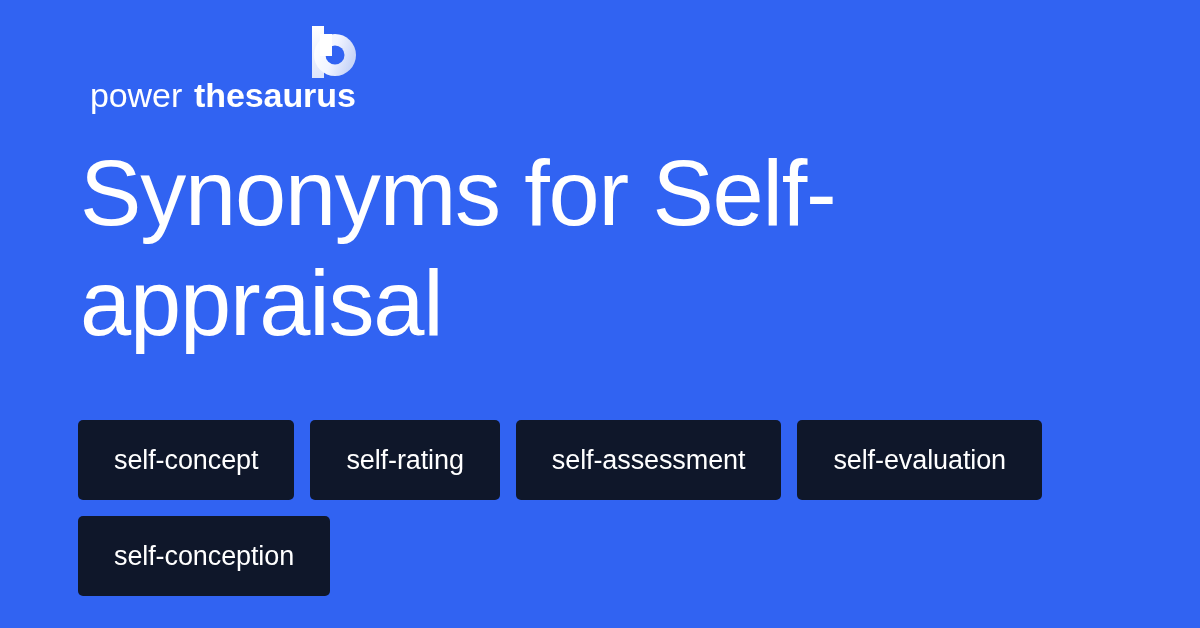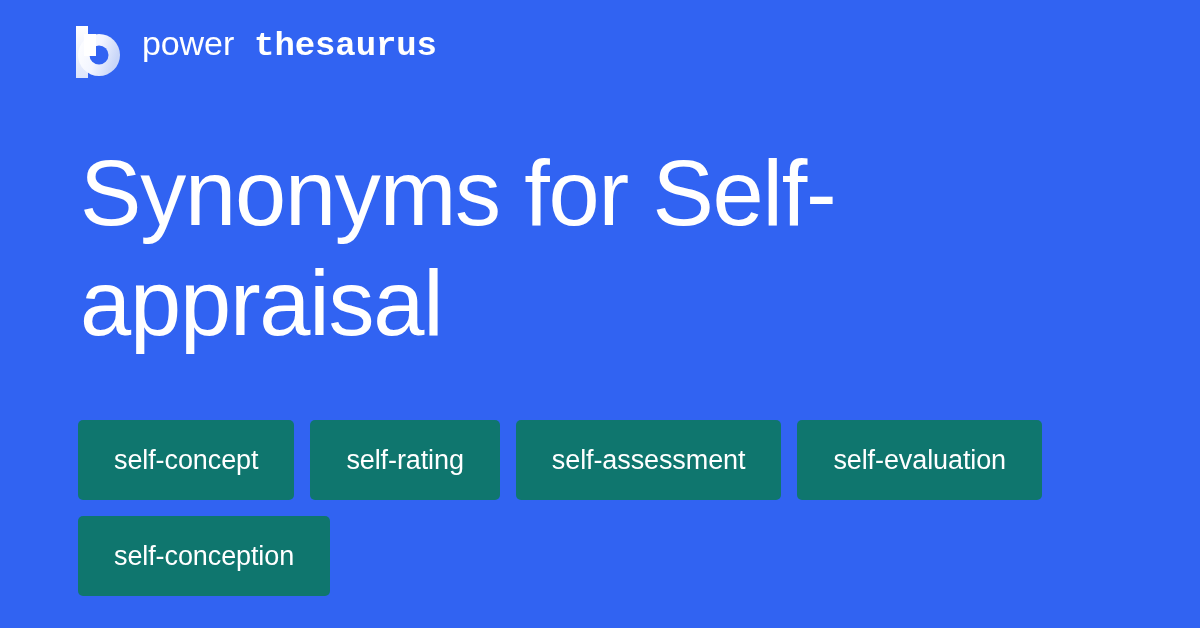--- a/index.html
+++ b/index.html
@@ -20,25 +20,26 @@
     width: 1200px;
     height: 628px;
     background: #3163f2;
     box-sizing: border-box;
     overflow: hidden;
   }
 
   
   .brand {
     position: absolute;
-    left: 76px;
+    left: 68px;
     top: 26px;
     display: flex;
-    align-items: flex-start;
+    align-items: flex-end;
     height: 60px;
+    flex-direction: column;
   }
 
   .brand-mark {
     width: 44px;
     height: 52px;
     display: block;
     flex: 0 0 auto;
   }
 
   .brand-text {
@@ -49,22 +50,21 @@
     white-space: nowrap;
     letter-spacing: -0.1px;
     display: flex;
     align-items: baseline;
   }
   .brand-word-power {
     font-weight: 400;
   }
   .brand-word-thesaurus {
     font-weight: 700;
-    margin-left: 20px;
-    font-family: Liberation Mono, monospace;
+    margin-left: 12px;
   }
 
   
   .headline {
     position: absolute;
     left: 80px;
     top: 138px;
     width: 880px;
     margin: 0;
     font-size: 92px;
@@ -81,21 +81,21 @@
     left: 78px;
     top: 420px;
     width: 1050px;
     display: flex;
     flex-wrap: wrap;
     gap: 16px 16px;
     align-content: flex-start;
   }
 
   .chip {
-    background: #0f766e;
+    background: #0f172a;
     color: #ffffff;
     border-radius: 5px;
     height: 80px;
     box-sizing: border-box;
     padding: 0 36px;
     display: flex;
     align-items: center;
     justify-content: center;
     font-size: 27px;
     font-weight: 400;

